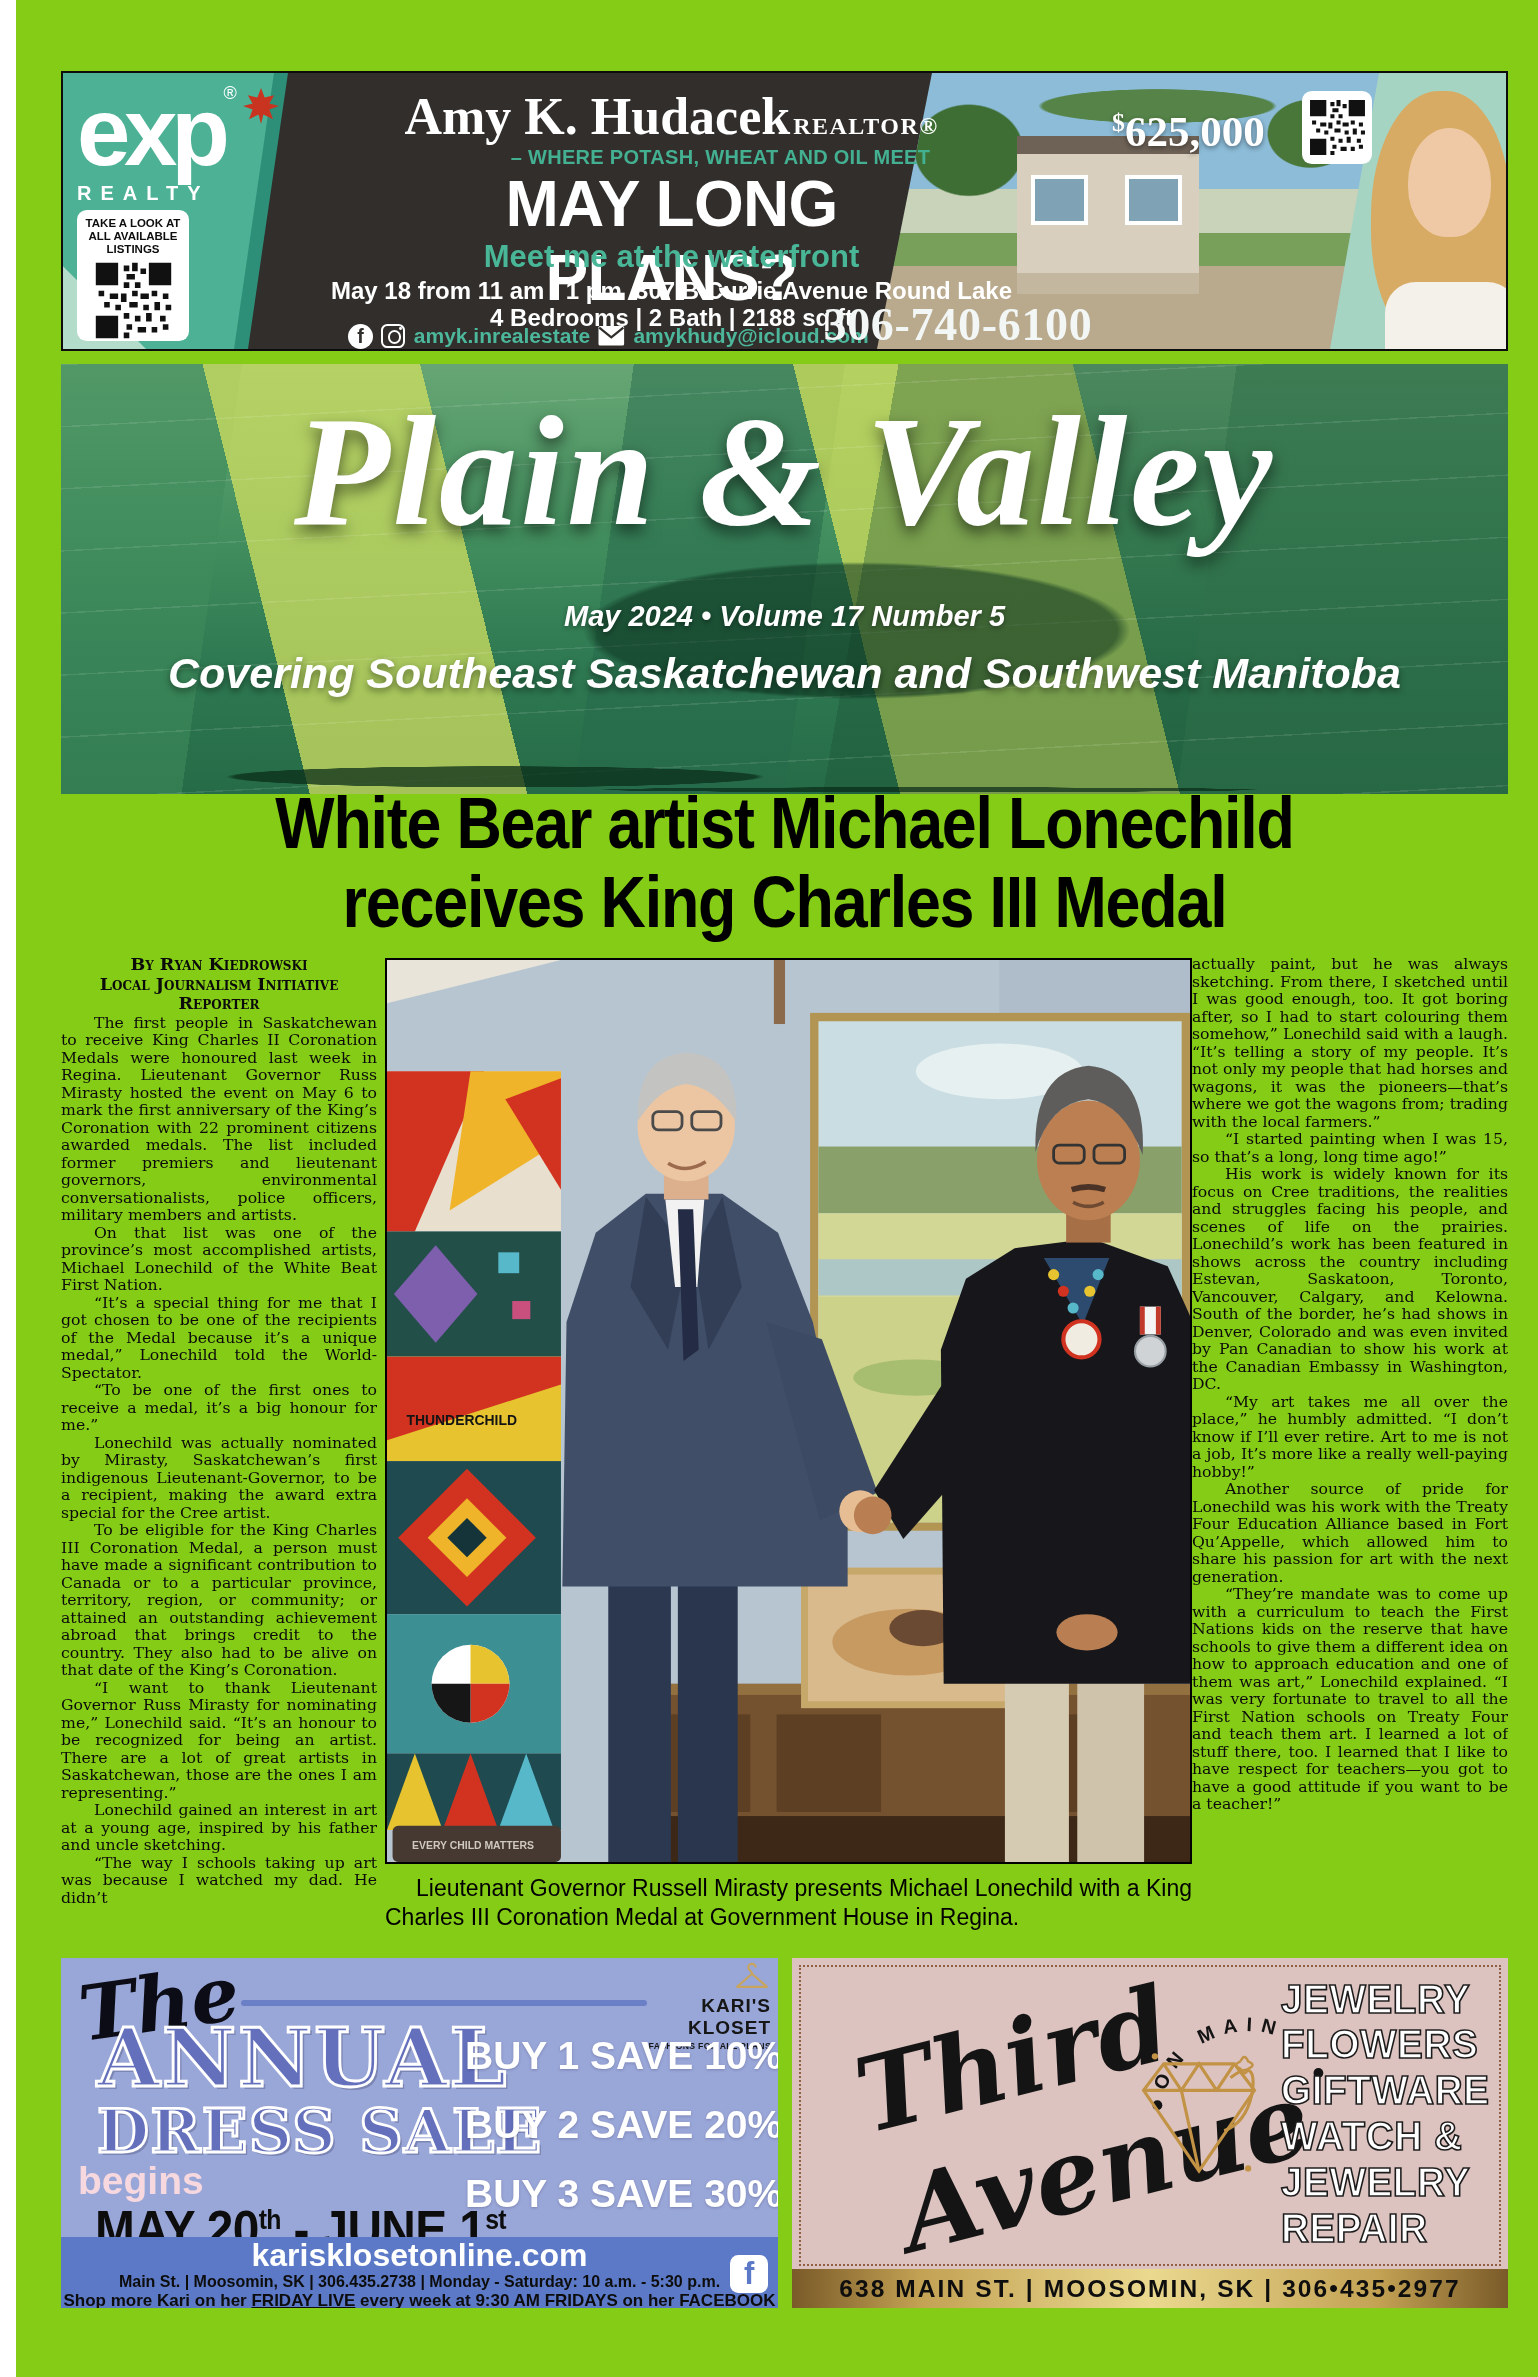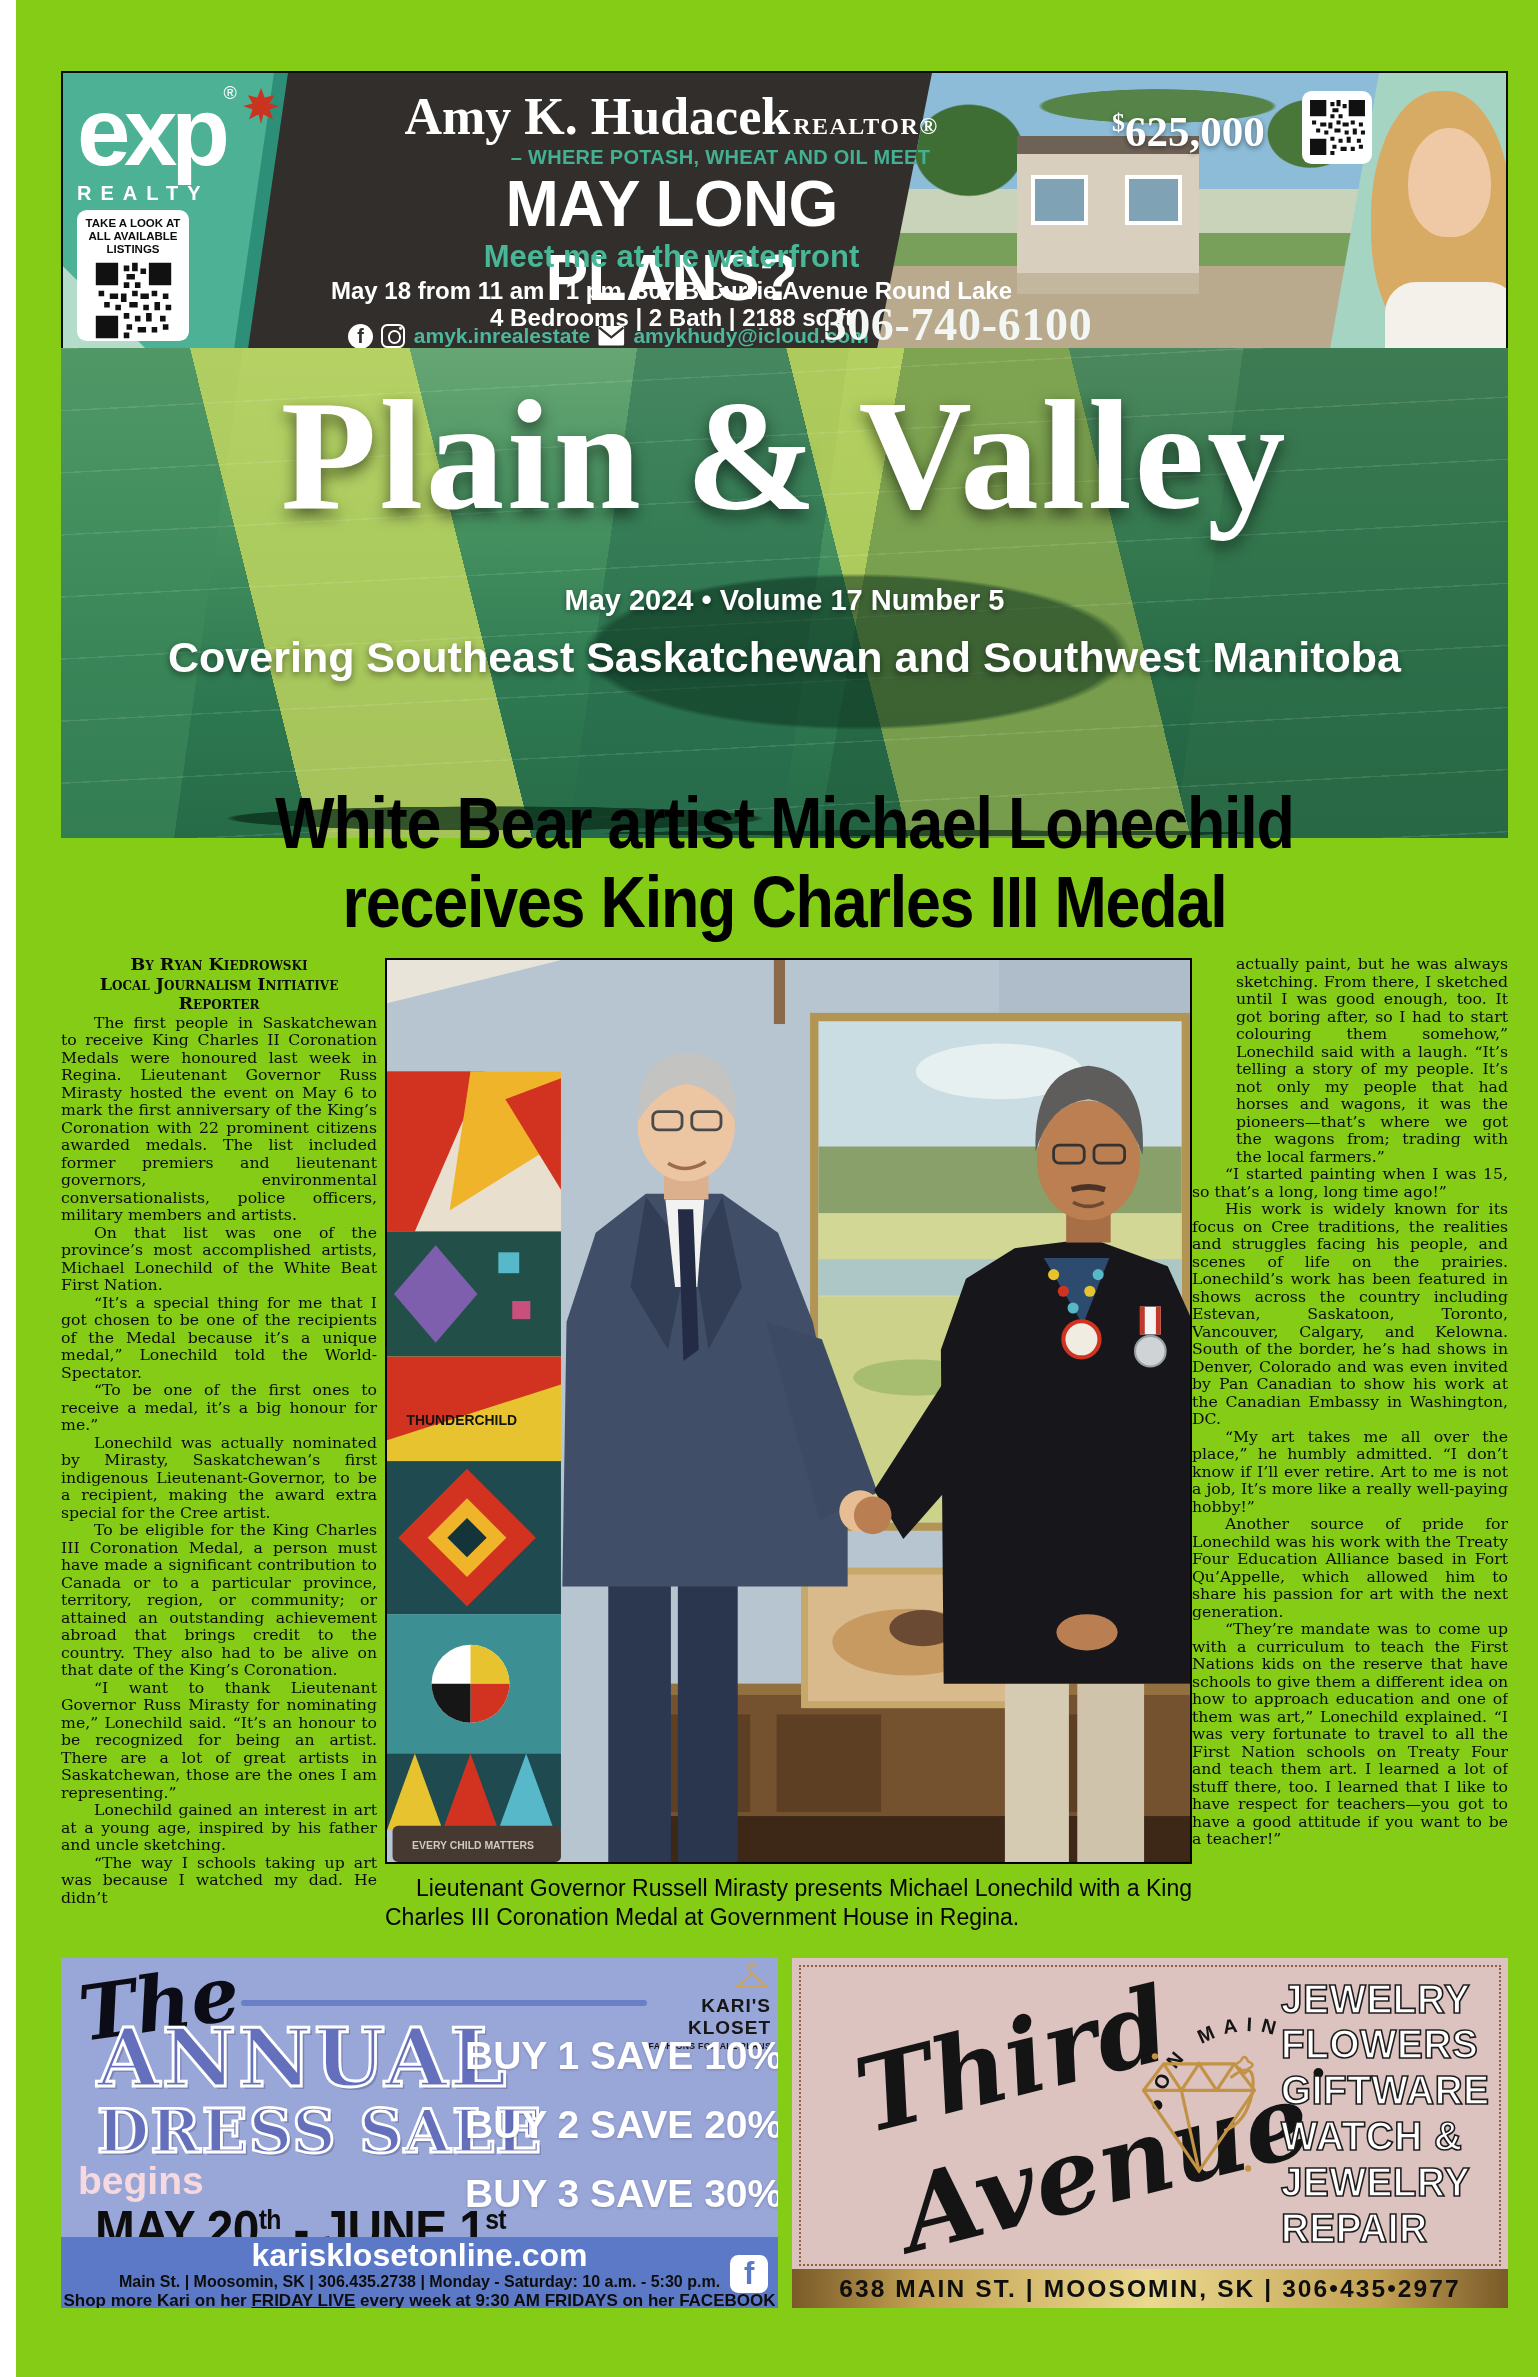--- a/index.html
+++ b/index.html
@@ -74,26 +74,26 @@
        display:flex;align-items:center;justify-content:center;}
   .qr2 svg{width:59px;height:59px;}
   .agent-photo{position:absolute;right:0;top:0;width:176px;height:100%;background:#a6d4c3;
                clip-path:polygon(49px 0,100% 0,100% 100%,0 100%);overflow:hidden;}
   .hair{position:absolute;left:41px;top:18px;width:140px;height:260px;background:#d7ab63;
         border-radius:48% 46% 42% 46%;}
   .face{position:absolute;left:78px;top:55px;width:83px;height:109px;background:#efc9a5;border-radius:50% 50% 46% 46%;}
   .shirt{position:absolute;left:55px;bottom:0;width:133px;height:67px;background:#f4f1ea;border-radius:31px 31px 0 0;}
 
   
-  .masthead{position:absolute;left:45px;top:348px;width:1447px;height:490px;overflow:hidden;
+  .masthead{position:absolute;left:45px;top:364px;width:1447px;height:430px;overflow:hidden;
     background:
       linear-gradient(100deg,rgba(0,0,0,0) 0 55%,rgba(26,80,52,.35) 55% 100%),
       linear-gradient(76deg,rgba(0,0,0,0) 0 16%,rgba(208,224,96,.75) 16% 30%,rgba(0,0,0,0) 30% 54%,rgba(200,219,92,.8) 54% 72%,rgba(0,0,0,0) 72%),
       linear-gradient(98deg,rgba(64,140,92,.55) 0 12%,rgba(0,0,0,0) 12% 38%,rgba(38,105,76,.5) 38% 52%,rgba(0,0,0,0) 52% 78%,rgba(58,128,84,.5) 78%),
-      linear-gradient(180deg,#67a674 0,#44905f 38%,#2f7a52 68%,#256b47 100%);}
+      linear-gradient(180deg,#67a674 0,#44905f 38%,#2f7a52 68%,#256b47 100%); font-style: italic;}
   .masthead::before{content:"";position:absolute;inset:0;
       background:repeating-linear-gradient(177deg,rgba(255,255,255,.10) 0 1.4px,rgba(0,0,0,0) 1.4px 62px);}
   .masthead::after{content:"";position:absolute;inset:0;
       background:
        radial-gradient(closest-side at 30% 96%,rgba(10,45,25,.75) 0 60%,rgba(0,0,0,0) 62%),
        radial-gradient(closest-side at 60% 99%,rgba(8,40,22,.7) 0 55%,rgba(0,0,0,0) 57%),
        radial-gradient(closest-side at 55% 62%,rgba(12,50,30,.55) 0 40%,rgba(0,0,0,0) 42%);}
   .mast-title{position:absolute;left:0;top:12.6px;width:100%;text-align:center;color:#fff;z-index:2;
       font-family:"Liberation Serif",serif;font-weight:bold;font-size:157px;line-height:1.2;letter-spacing:2.8px;
       text-shadow:0 7px 15.4px rgba(0,0,0,.55);}
@@ -106,21 +106,21 @@
   .headline{position:absolute;left:45px;top:783px;width:1447px;text-align:center;color:#000;}
   .hl-line{display:block;font-weight:bold;font-size:73px;line-height:79px;letter-spacing:-1.4px;
            transform:scaleX(.86);white-space:nowrap;}
   .col{position:absolute;top:955px;width:316px;height:1004px;overflow:hidden;
        font-family:"DejaVu Serif",serif;font-size:15.7px;line-height:17.5px;text-align:justify;color:#0b0b0b;
        hyphens:auto;-webkit-hyphens:auto;}
   .col-left{left:45px;}
   .col-right{left:1176px;}
   .byline{ text-align:center;font-variant:small-caps;font-weight:bold;font-size:17.5px;line-height:19.6px;}
   .col p{margin:0;text-indent:2.1em;}
-  .col-right .plist p:first-child{text-indent:0;padding-left:44px;}
+  .col-right .plist p:first-child{text-indent:0;}
   .photo{position:absolute;left:369px;top:958px;width:807px;height:906px;border:2.8px solid #000;
          box-sizing:border-box;background:#b7c5d1;}
   .photo svg{display:block;width:100%;height:100%;}
   .caption{position:absolute;left:369px;top:1874px;width:807px;font-size:23px;line-height:29px;
            color:#000;text-indent:31px;}
 
   
   .kari{position:absolute;left:45px;top:1958px;width:717px;height:350px;background:#99a6d8;overflow:hidden;}
   .kari-the{position:absolute;left:18px;top:1.4px;font-family:"DejaVu Serif",serif;font-style:italic;
             font-weight:bold;font-size:76px;transform:rotate(-8deg);color:#0c0c16;}

